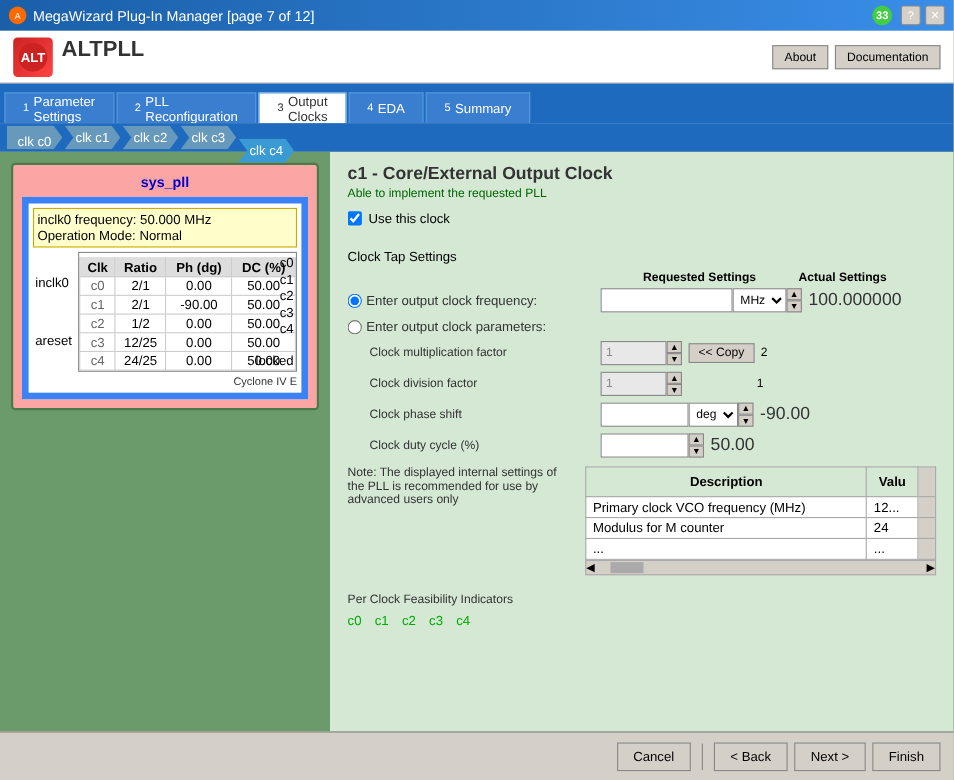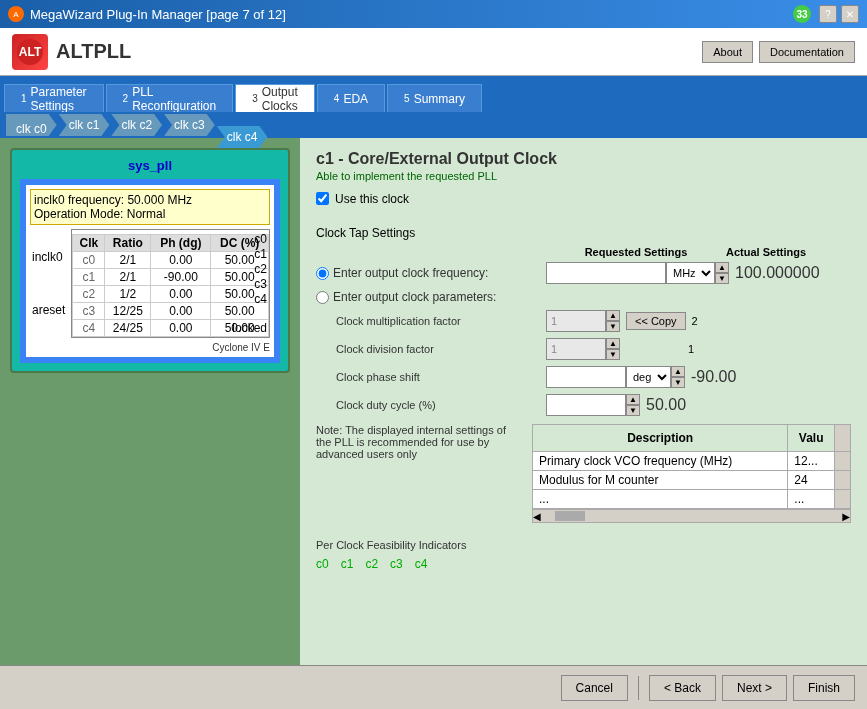--- a/index.html
+++ b/index.html
@@ -26,21 +26,21 @@
 
     .logo-bar {
       background: white;
       height: 48px;
       display: flex;
       align-items: center;
       justify-content: space-between;
       padding: 0 12px;
       border-bottom: 1px solid #aaa;
     }
-    .logo-left { display: flex; align-items: center; gap: 8px; }
+    .logo-left { display: flex; align-items: flex-start; gap: 8px; }
     .logo-icon { width: 36px; height: 36px; background: linear-gradient(135deg, #cc2222, #ff4444); border-radius: 4px; display: flex; align-items: center; justify-content: center; color: white; font-size: 10px; font-weight: bold; }
     .logo-text { font-size: 20px; font-weight: bold; color: #333; }
     .logo-buttons { display: flex; gap: 6px; }
     .logo-btn { padding: 4px 10px; background: #d4d0c8; border: 1px solid #888; cursor: pointer; font-size: 11px; }
 
     .tabs-row {
       background: #1e6abf;
       height: 36px;
       display: flex;
       align-items: flex-end;
@@ -91,21 +91,21 @@
       overflow: hidden;
     }
 
     .left-panel {
       width: 300px;
       padding: 10px;
       background: #6b9a6b;
       flex-shrink: 0;
     }
     .pll-box {
-      background: #14b8a6;
+      background: #fca5a5;
       border: 2px solid #4a7a4a;
       border-radius: 4px;
       padding: 8px;
     }
     .pll-title { text-align: center; color: #0000cc; font-size: 13px; font-weight: bold; margin-bottom: 6px; }
     .pll-inner { background: white; border: 6px solid #3b82f6; padding: 4px; }
     .pll-info { background: #ffffcc; border: 1px solid #ccaa00; font-size: 10px; padding: 3px; margin-bottom: 4px; }
 
     .pll-table { border-collapse: collapse; width: 100%; font-size: 10px; margin-top: 4px; }
     .pll-table th, .pll-table td { border: 1px solid #ccc; padding: 1px 3px; text-align: center; }

